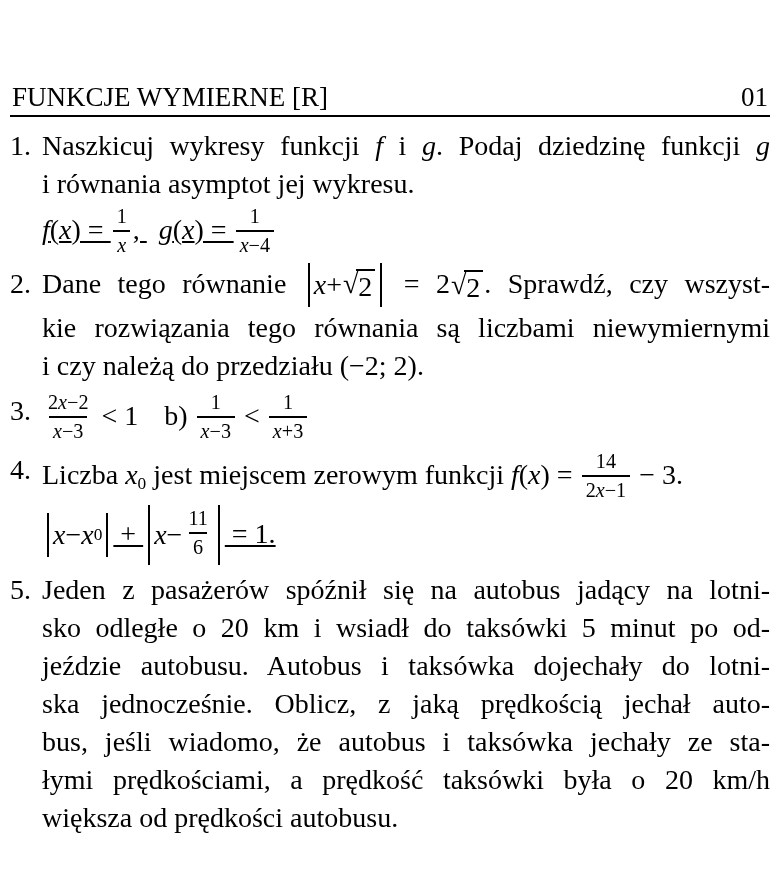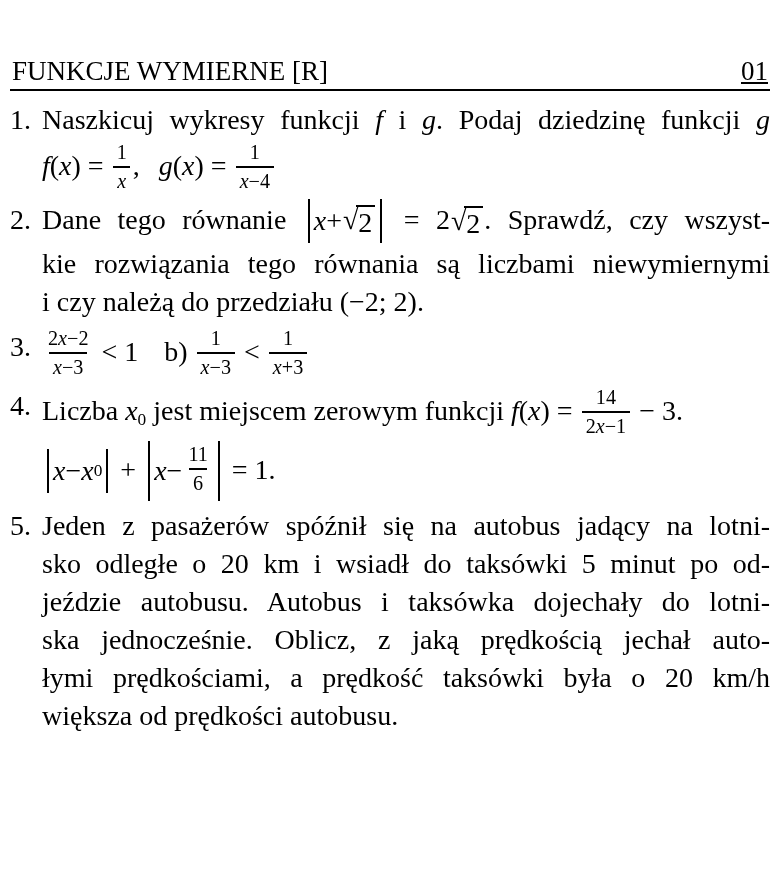--- a/index.html
+++ b/index.html
@@ -3,40 +3,40 @@
 <meta charset="utf-8">
 <style>
   html,body{margin:0;padding:0;background:#fff;}
   body{
     width:782px;height:874px;overflow:hidden;
     color:#000;
     font-family:"Liberation Serif",serif;
     font-size:28px;line-height:38px;
     -webkit-font-smoothing:antialiased;
   }
-  .page{padding:57px 12px 0 10px;}
+  .page{padding:57px 12px 0 10px;margin-top:26px;}
   header{
     display:flex;justify-content:space-between;align-items:flex-end;
     border-bottom:2px solid #000;
     padding:0 2px 4px 2px;
     font-size:27px;line-height:28px;
   }
-  .pgnum{text-decoration:underline;}
+  .pgnum{}
   main{display:block;}
   .prob{display:flex;}
   .prob:nth-child(1){margin-top:10px;}
   .prob:nth-child(2){margin-top:5px;}
   .prob:nth-child(3){margin-top:7px;}
   .prob:nth-child(4){margin-top:6px;}
   .prob:nth-child(5){margin-top:3px;}
   .pnum{flex:0 0 32px;}
   .pbody{flex:1 1 auto;min-width:0;}
   .pline{display:block;}
   .pline.j{text-align:justify;text-align-last:justify;}
-  .pline.mathline{margin:3px 0 1px 0;}
+  .pline.mathline{margin:3px 0 1px 0;text-decoration:underline;}
   .mi{font-style:italic;}
   .msub{font-size:0.62em;vertical-align:-0.3em;line-height:1;}
   .gap{display:inline-block;}
   
   .frac{
     display:inline-flex;flex-direction:column;align-items:center;
     vertical-align:middle;font-size:0.72em;line-height:1.22;
     margin:0 2px;position:relative;top:-2px;
   }
   .fnum{padding:0 4px 1px 4px;display:inline-block;white-space:nowrap;}
@@ -56,20 +56,21 @@
 <div class="page">
   <header>
     <span>FUNKCJE WYMIERNE [R]</span>
     <span class="pgnum">01</span>
   </header>
   <main>
       <div class="prob">
         <div class="pnum">1.</div>
         <div class="pbody">
           <div class="pline j"><span>Naszkicuj wykresy funkcji </span><span class="mi">f</span><span> i </span><span class="mi">g</span><span>. Podaj dziedzinę funkcji </span><span class="mi">g</span></div>
+          <div class="pline"><span>i równania asymptot jej wykresu.</span></div>
           <div class="pline mathline"><span class="mi">f</span><span>(</span><span class="mi">x</span><span>) = </span><span class="frac">
               <span class="fnum"><span>1</span></span>
               <span class="fden"><span class="mi">x</span></span>
             </span><span>, </span><span class="gap" style="width: 12px;"></span><span class="mi">g</span><span>(</span><span class="mi">x</span><span>) = </span><span class="frac">
               <span class="fnum"><span>1</span></span>
               <span class="fden"><span class="mi">x</span><span>−4</span></span>
             </span></div>
         </div>
       </div>
       <div class="prob">
@@ -139,18 +140,19 @@
             </span><span> = 1.</span></div>
         </div>
       </div>
       <div class="prob">
         <div class="pnum">5.</div>
         <div class="pbody">
           <div class="pline j"><span>Jeden z pasażerów spóźnił się na autobus jadący na lotni-</span></div>
           <div class="pline j"><span>sko odległe o 20 km i wsiadł do taksówki 5 minut po od-</span></div>
           <div class="pline j"><span>jeździe autobusu. Autobus i taksówka dojechały do lotni-</span></div>
           <div class="pline j"><span>ska jednocześnie. Oblicz, z jaką prędkością jechał auto-</span></div>
+          <div class="pline j"><span>bus, jeśli wiadomo, że autobus i taksówka jechały ze sta-</span></div>
           <div class="pline j"><span>łymi prędkościami, a prędkość taksówki była o 20 km/h</span></div>
           <div class="pline"><span>większa od prędkości autobusu.</span></div>
         </div>
       </div>
     </main>
 </div>
 
 </body></html>

